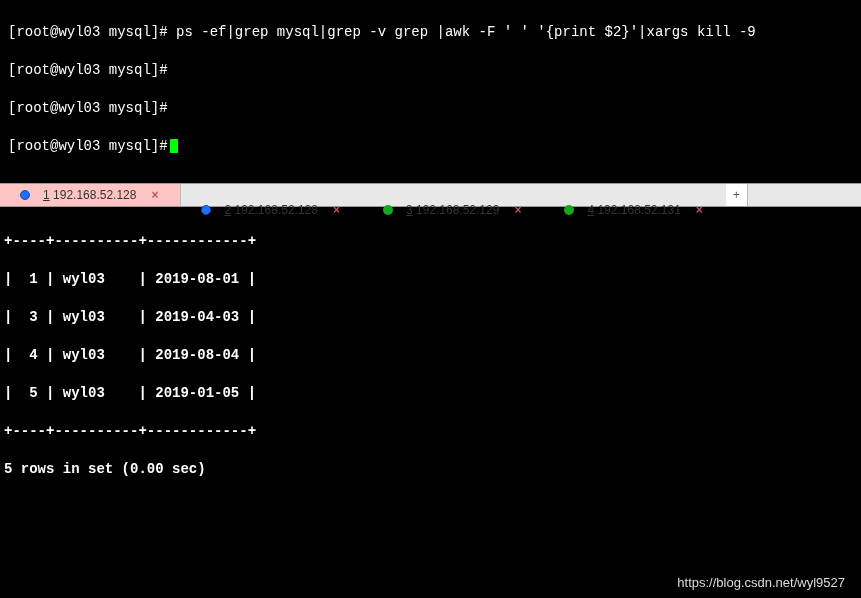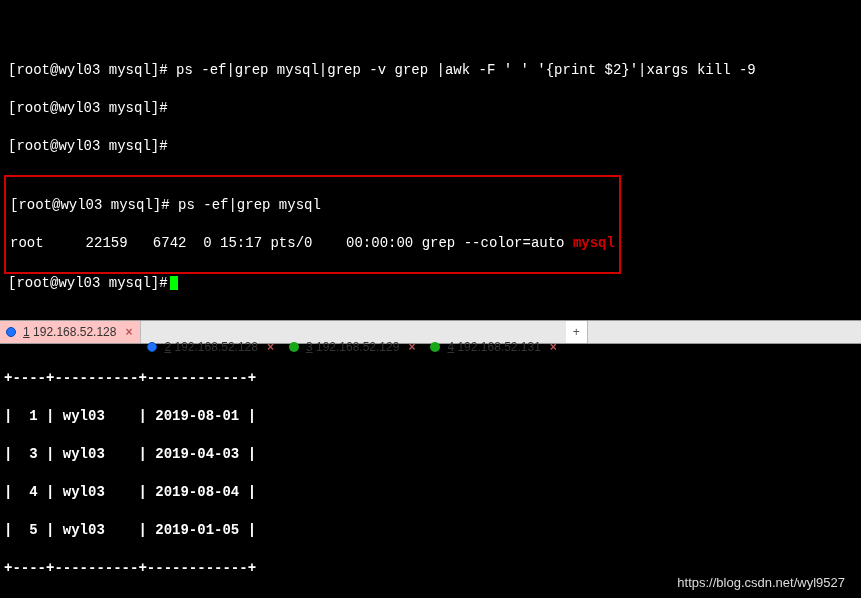--- a/index.html
+++ b/index.html
@@ -10,21 +10,20 @@
     color: #fff;
     width: 861px;
     height: 598px;
     overflow: hidden;
     position: relative;
   }
   .top-term {
     padding: 4px 8px 8px 8px;
     line-height: 19px;
     white-space: pre;
-    margin-top: 38px;
   }
   .hl-box {
     border: 2px solid #d40000;
     padding: 0 4px;
     margin: 0 -4px;
     display: inline-block;
   }
   .mysql-hl { color: #d40000; font-weight: bold; }
   .cursor-block {
     display: inline-block;
@@ -43,23 +42,23 @@
     align-items: stretch;
     border-top: 1px solid #999;
     border-bottom: 1px solid #999;
     font-family: Tahoma, Arial, sans-serif;
     font-size: 12px;
     color: #333;
   }
   .tab {
     display: flex;
     align-items: center;
-    padding: 0 6px;
+    padding: 0 20px;
     border-right: 1px solid #bbb;
-    gap: 7px;
+    gap: 13px;
     cursor: pointer;
   }
   .tab.active {
     background: #ffc4c4;
   }
   .tab .dot {
     width: 10px;
     height: 10px;
     border-radius: 50%;
     display: inline-block;
@@ -102,24 +101,20 @@
     font-weight: normal;
   }
 </style>
 </head>
 <body>
 
 <div class="top-term">
 <div><span>[root@wyl03 mysql]#</span><span> ps -ef|grep mysql|grep -v grep |awk -F ' ' '{print $2}'|xargs kill -9</span></div>
 <div><span>[root@wyl03 mysql]#</span></div>
 <div><span>[root@wyl03 mysql]#</span></div>
-<div class="hl-box">
-<div><span>[root@wyl03 mysql]#</span> <span>ps -ef|grep mysql</span></div>
-<div><span>root     22159   6742  0 15:17 pts/0    00:00:00 grep --color=auto </span><span class="mysql-hl">mysql</span></div>
-</div>
 <div><span>[root@wyl03 mysql]#</span><span class="cursor-block"></span></div>
 </div>
 
 <div class="tab-bar">
   <div class="tab active">
     <span class="dot blue"></span>
     <span><span class="num">1</span> <span>192.168.52.128</span></span>
     <span class="close">×</span>
   </div>
   <div class="tab rest">

